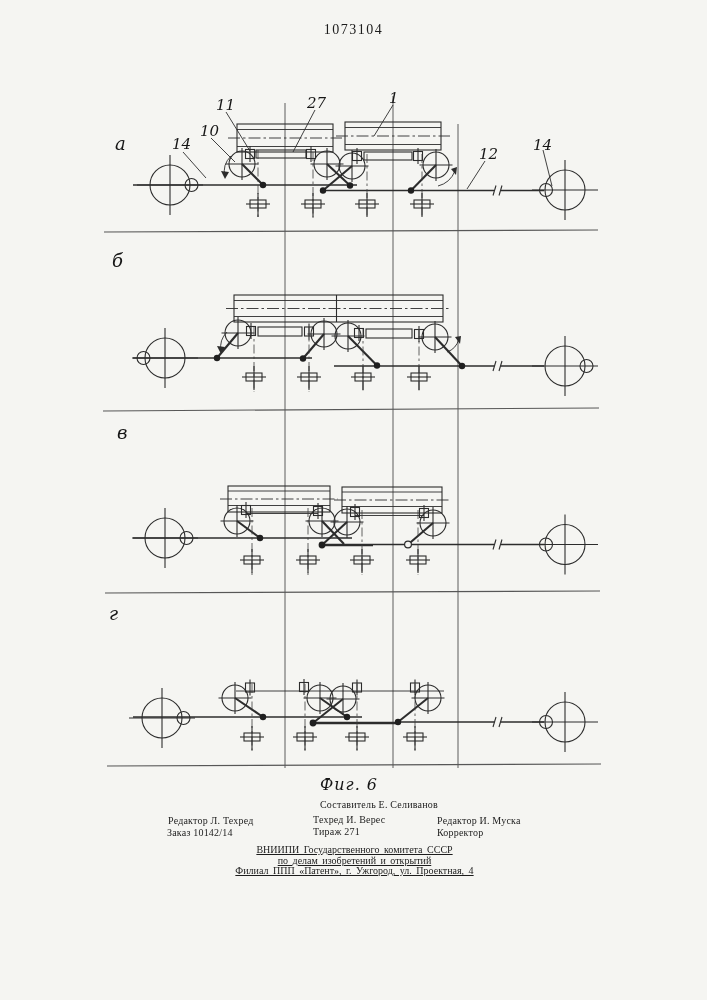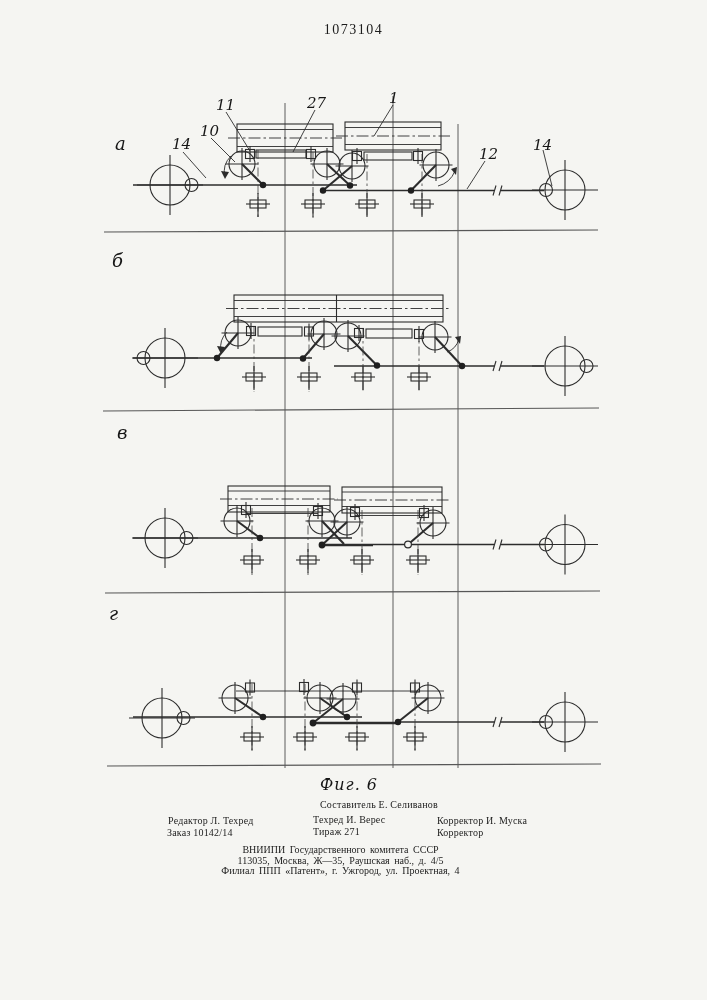--- a/index.html
+++ b/index.html
@@ -20,21 +20,21 @@
   .d .cdash{stroke:#3c3c3c;stroke-width:0.8;stroke-dasharray:9 3 2.5 3;}
   .d .ddot{stroke-width:0.9;stroke-dasharray:12 3 2.5 3;}
   .d text{stroke:none;fill:#161616;}
   .callout{font:italic 15px "DejaVu Serif",serif;}
   .stage{font:italic 18px "DejaVu Serif",serif;}
   .figcap{font:italic 16px "DejaVu Serif",serif;letter-spacing:1px;}
   
   .patent-number{position:absolute;left:0;top:22px;width:100%;text-align:center;
                  font-size:14px;letter-spacing:1.5px;}
   .c-line{position:absolute;font-size:10px;white-space:nowrap;letter-spacing:0.2px;}
-  .org{position:absolute;left:168px;top:845px;width:345px;}
+  .org{position:absolute;left:182px;top:845px;width:345px;text-decoration:underline;}
   .org div{text-align:center;font-size:10px;line-height:10.6px;word-spacing:2px;white-space:nowrap;}
 </style>
 </head>
 <body>
 
 <div class="page">
 
   <div class="patent-number">1073104</div>
 
   <svg class="d" width="707" height="1000" viewBox="0 0 707 1000">
@@ -348,24 +348,24 @@
       </g>
     </g>
 
     <text class="figcap" x="320" y="790">Фиг. 6</text>
   </svg>
 
   <div>
     <div class="c-line" style="left:320px;top:799px">Составитель Е. Селиванов</div>
     <div class="c-line" style="left:168px;top:815px">Редактор Л. Техред</div>
     <div class="c-line" style="left:313px;top:814px">Техред И. Верес</div>
-    <div class="c-line" style="left:437px;top:815px">Корректор И. Муска</div>
+    <div class="c-line" style="left:437px;top:815px">Редактор И. Муска</div>
     <div class="c-line" style="left:167px;top:827px">Заказ 10142/14</div>
     <div class="c-line" style="left:313px;top:826px">Тираж 271</div>
     <div class="c-line" style="left:437px;top:827px">Корректор</div>
     <div class="org">
       <div>ВНИИПИ  Государственного  комитета  СССР</div>
-      <div>113035,  Москва,  Ж—35,  Раушская  наб.,  д.  4/5</div>
+      <div>по  делам  изобретений  и  открытий</div>
       <div>Филиал ППП «Патент», г. Ужгород, ул. Проектная, 4</div>
     </div>
   </div>
 
 </div>
 
 </body></html>

